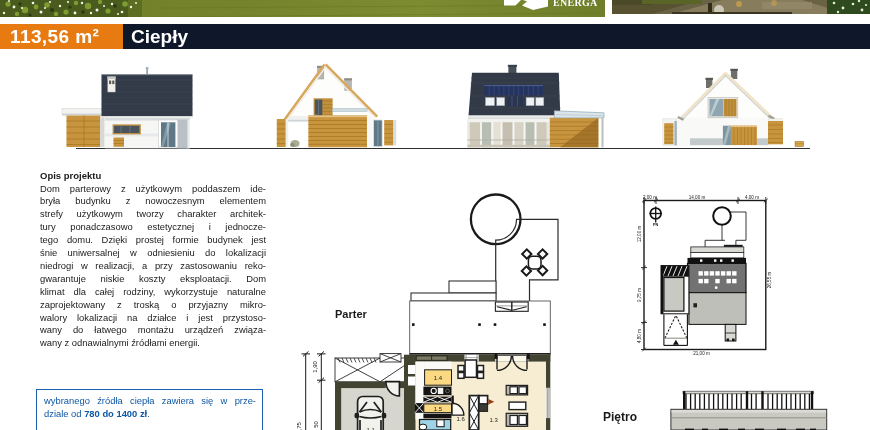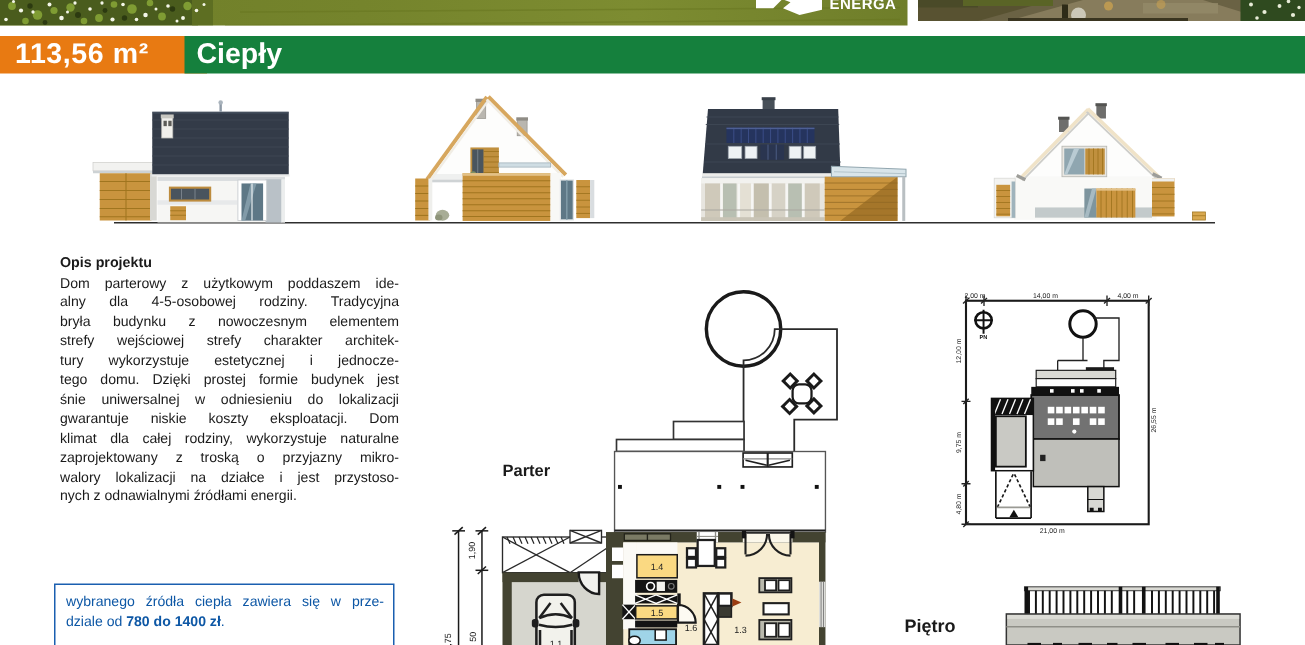--- a/index.html
+++ b/index.html
@@ -4,21 +4,21 @@
 <style>
   html,body{margin:0;padding:0;}
   body{width:870px;height:430px;overflow:hidden;background:#fff;
        font-family:"Liberation Sans",sans-serif;position:relative;}
   .abs{position:absolute;}
   .j{text-align:justify;text-align-last:justify;}
 </style>
 </head>
 <body>
 
-<div class="abs" style="left:0;top:0;width:605px;height:17px;background:linear-gradient(90deg,#6e7d28 0%,#75842c 40%,#7d8c31 70%,#6f7e2a 100%);overflow:hidden;">
+<div class="abs" style="left:0;top:0;width:605px;height:17px;background:linear-gradient(90deg,#6e7d28 0%,#75842c 40%,#7d8c31 70%,#6f7e2a 100%);overflow:hidden;font-family:Liberation Serif, serif;">
 
   <svg width="605" height="17" style="position:absolute;left:0;top:0;">
     <rect x="0" y="0" width="132" height="17" fill="#4a5c1d"></rect>
     <rect x="128" y="0" width="14" height="17" fill="#5d6e22"></rect>
     <g fill="#7f9c33">
       <circle cx="8" cy="4" r="2.6"></circle>
         <circle cx="25" cy="10" r="3.2"></circle>
         <circle cx="47" cy="5" r="2.8"></circle>
       <circle cx="66" cy="12" r="2.6"></circle>
         <circle cx="88" cy="6" r="3.2"></circle>
@@ -95,21 +95,21 @@
         <circle cx="226" cy="12" r="1.2"></circle>
         <circle cx="247" cy="1" r="1.2"></circle>
         <circle cx="254" cy="5" r="1.1"></circle>
       </g>
     <rect x="60" y="12" width="120" height="2" fill="#3a3520"></rect>
   </svg>
 </div>
 
 <div class="abs" style="left:0;top:24px;width:138px;height:25px;background:#e87a12;color:#fff;font-weight:bold;font-size:19px;line-height:25px;text-align:left;letter-spacing:0.4px;"><span style="margin-left:10px;">113,56 m²</span></div>
 
-<div class="abs" style="left:123px;top:24px;width:747px;height:25px;background:#15803d;color:#fff;font-weight:bold;font-size:19px;line-height:25px;"><span style="margin-left:8px;">Ciepły</span></div>
+<div class="abs" style="left:123px;top:24px;width:747px;height:25px;background:#0f172a;color:#fff;font-weight:bold;font-size:19px;line-height:25px;"><span style="margin-left:8px;">Ciepły</span></div>
 
 <div class="abs" style="left:76px;top:147.6px;width:734px;height:1.6px;background:#2e2e2e;"></div>
 
 <svg class="abs" style="left:60px;top:60px;" width="140" height="92" viewBox="60 60 140 92">
   <g id="e1">
 
     <rect x="105" y="117" width="85" height="31.3" fill="#f6f6f4"></rect>
     <rect x="105" y="118" width="85" height="2.6" fill="#d9dcde"></rect>
     <rect x="105" y="133.5" width="53" height="3" fill="#e7e9ea"></rect>
 
@@ -396,31 +396,32 @@
 
     <rect x="795" y="141.3" width="8.6" height="5.4" fill="#d8a84f" stroke="#a0751f" stroke-width="0.5"></rect>
     <line x1="795" y1="143.8" x2="803.6" y2="143.8" stroke="#a0751f" stroke-width="0.5"></line>
   </g>
 </svg>
 
 <div class="abs" style="left:40px;top:170px;width:227px;font-size:9.5px;font-weight:bold;color:#1a1a1a;">Opis projektu</div>
 
 <div class="abs" id="para" style="left:40px;top:182.5px;width:226px;font-size:9.4px;line-height:12.9px;color:#1a1a1a;">
   <div class="j">Dom parterowy z użytkowym poddaszem ide-</div>
-  <div class="j">alny dla 4-5-osobowej rodziny. Tradycyjna</div>
   <div class="j">bryła budynku z nowoczesnym elementem</div>
-  <div class="j">strefy wejściowej strefy charakter architek-</div>
-  <div class="j">tury wykorzystuje estetycznej i jednocze-</div>
+  <div class="j">strefy użytkowym tworzy charakter architek-</div>
+  <div class="j">tury ponadczasowo estetycznej i jednocze-</div>
   <div class="j">tego domu. Dzięki prostej formie budynek jest</div>
   <div class="j">śnie uniwersalnej w odniesieniu do lokalizacji</div>
+  <div class="j">niedrogi w realizacji, a przy zastosowaniu reko-</div>
   <div class="j">gwarantuje niskie koszty eksploatacji. Dom</div>
   <div class="j">klimat dla całej rodziny, wykorzystuje naturalne</div>
   <div class="j">zaprojektowany z troską o przyjazny mikro-</div>
   <div class="j">walory lokalizacji na działce i jest przystoso-</div>
-  <div>nych z odnawialnymi źródłami energii.</div>
+  <div class="j">wany do łatwego montażu urządzeń związa-</div>
+  <div>wany z odnawialnymi źródłami energii.</div>
 </div>
 
 <div class="abs" style="left:36px;top:389px;width:227px;height:55px;border:1.6px solid #1a5fb0;box-sizing:border-box;">
   <div id="boxtext" style="margin:4px 6px 0 7px;font-size:9.4px;line-height:13px;color:#0d57a5;">
     <div class="j">wybranego źródła ciepła zawiera się w prze-</div>
     <div>dziale od <b>780 do 1400 zł</b>.</div>
   </div>
 </div>
 
 <div class="abs" style="left:335px;top:308px;font-size:11px;font-weight:bold;color:#1a1a1a;">Parter</div>

